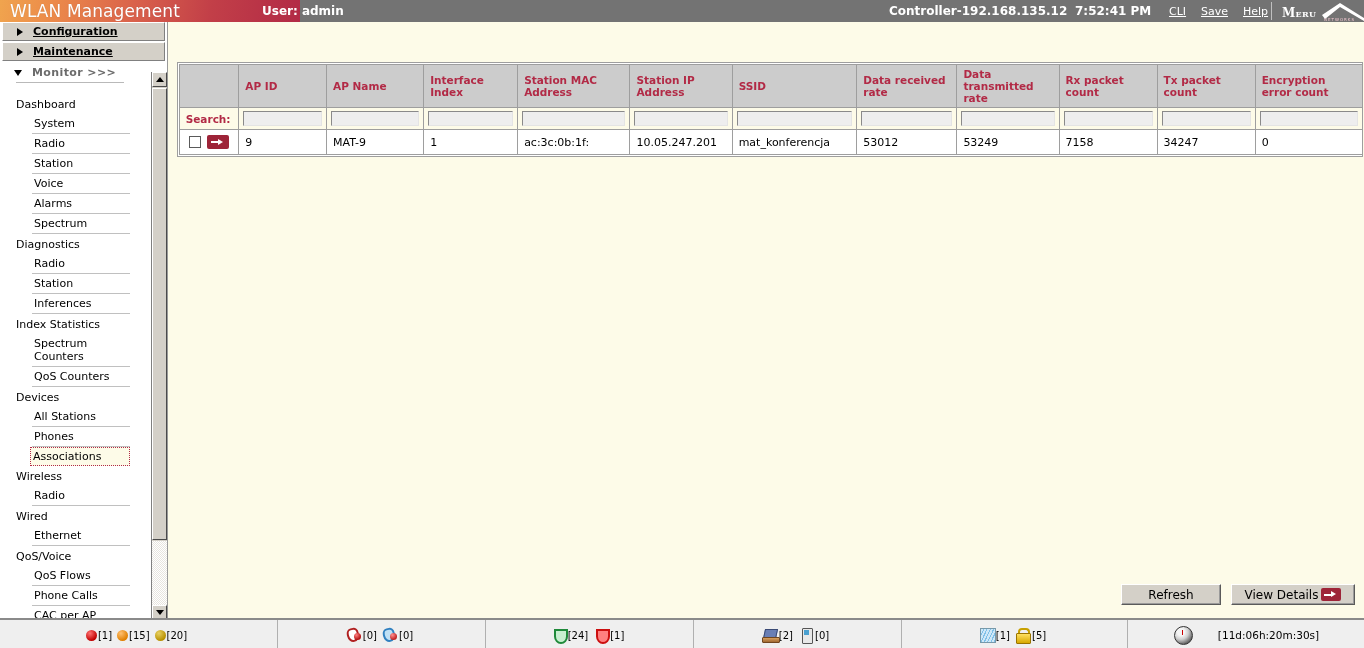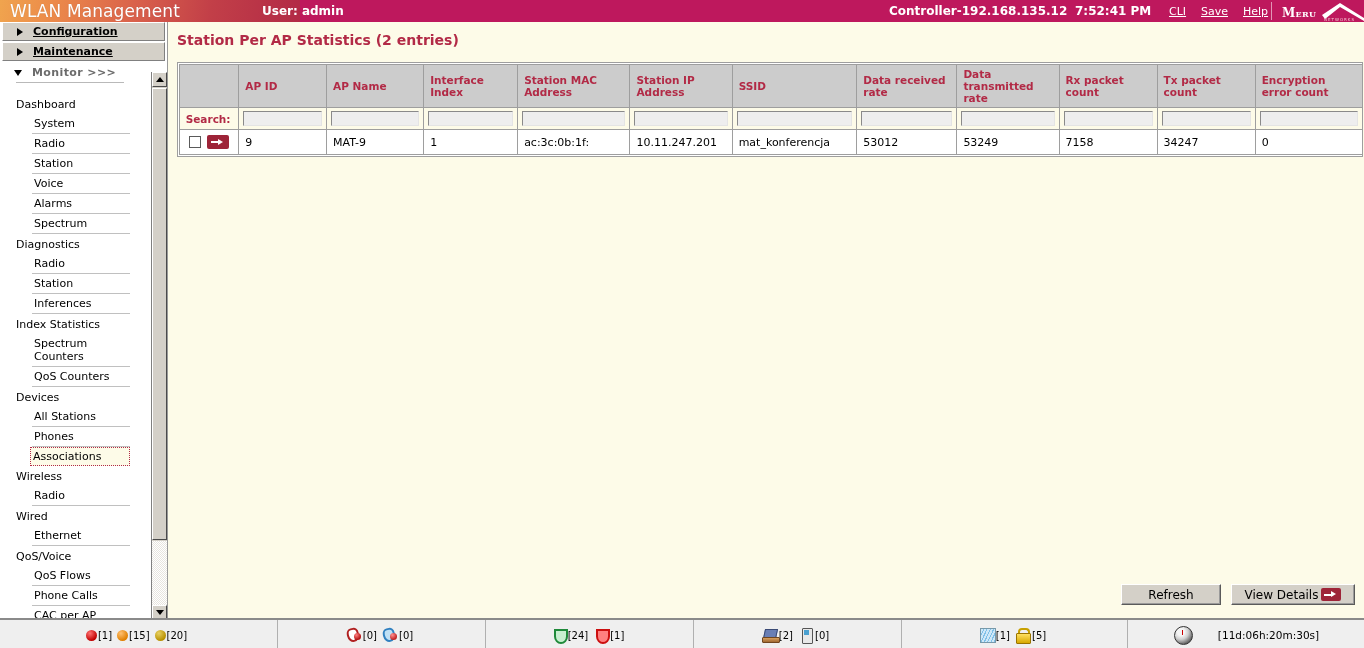--- a/index.html
+++ b/index.html
@@ -10,21 +10,21 @@
     background: #ffffff;
     font-family: "DejaVu Sans", "Liberation Sans", sans-serif;
     font-size: 11px;
   }
 
   #app { position: relative; width: 1364px; height: 648px; }
 
   
   .topbar {
     position: absolute; left: 0; top: 0; width: 1364px; height: 22px;
-    background: #be185d;
+    background: #737373;
     overflow: hidden;
   }
   .topbar-gradient {
     position: absolute; left: 0; top: 0; width: 300px; height: 22px;
     background: linear-gradient(100deg, #f0a44e 0%, #ec8a4a 18%, #d9614b 45%, #c23f48 70%, #b22a46 100%);
   }
   .app-title {
     position: absolute; left: 10px; top: 1px;
     font-size: 17px; color: #ffffff; font-weight: normal;
     letter-spacing: .1px;
@@ -435,21 +435,20 @@
         </div>
       <div class="sb-thumb"></div>
       <div class="sb-track-lower"></div>
       <div class="sb-arrow down">
           <span class="ad"></span>
         </div>
     </div>
   </div>
 
   <div class="main">
-    <div class="page-title">Station Per AP Statistics (2 entries)</div>
 
     <div class="table-wrap">
       <table class="grid">
         <thead>
           <tr id="header-row">
             <th class="sel-col"></th>
           <th style="width: 86px;">AP ID</th>
               <th style="width: 95px;">AP Name</th>
               <th style="width: 92px;">Interface Index</th>
               <th style="width: 110px;">Station MAC Address</th>
@@ -476,21 +475,21 @@
               <td><input class="search-input" type="text" placeholder="" style=""></td>
               <td><input class="search-input" type="text" placeholder="" style=""></td>
               <td><input class="search-input" type="text" placeholder="" style=""></td>
             </tr>
         <tr class="data-row odd">
               <td class="sel-cell"><span class="row-check"></span><span class="row-go"></span></td>
               <td>9</td>
               <td>MAT-9</td>
               <td>1</td>
               <td>ac:3c:0b:1f:</td>
-              <td>10.11.247.201</td>
+              <td>10.05.247.201</td>
               <td>mat_konferencja</td>
               <td>53012</td>
               <td>53249</td>
               <td>7158</td>
               <td>34247</td>
               <td>0</td>
             </tr>
           </tbody>
       </table>
     </div>

